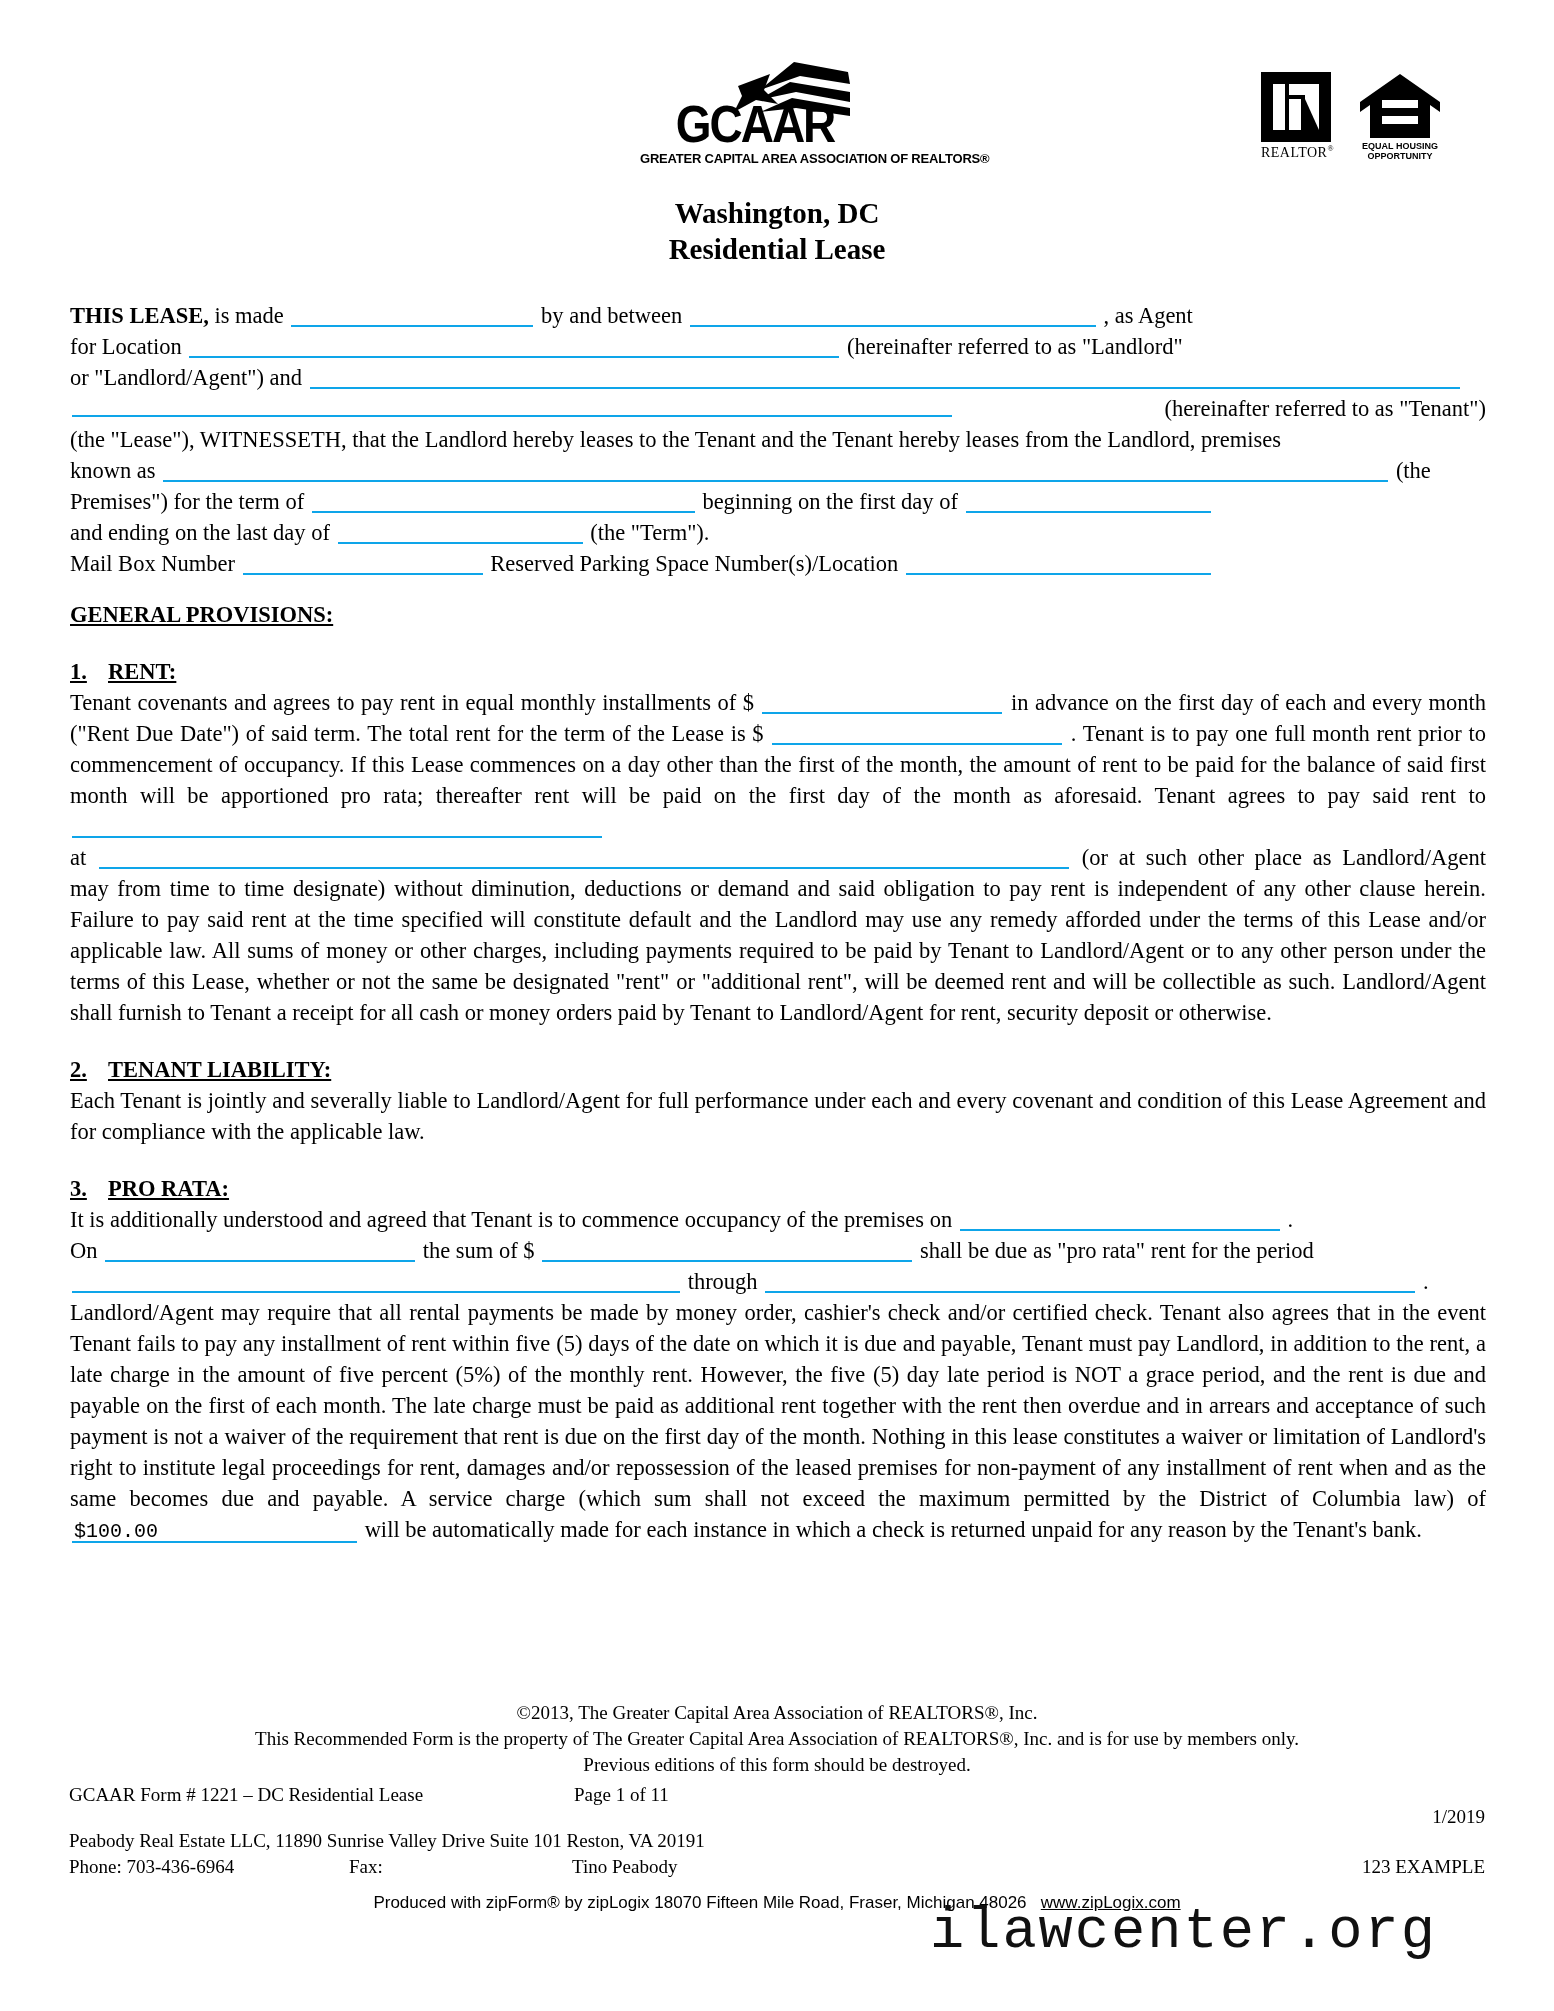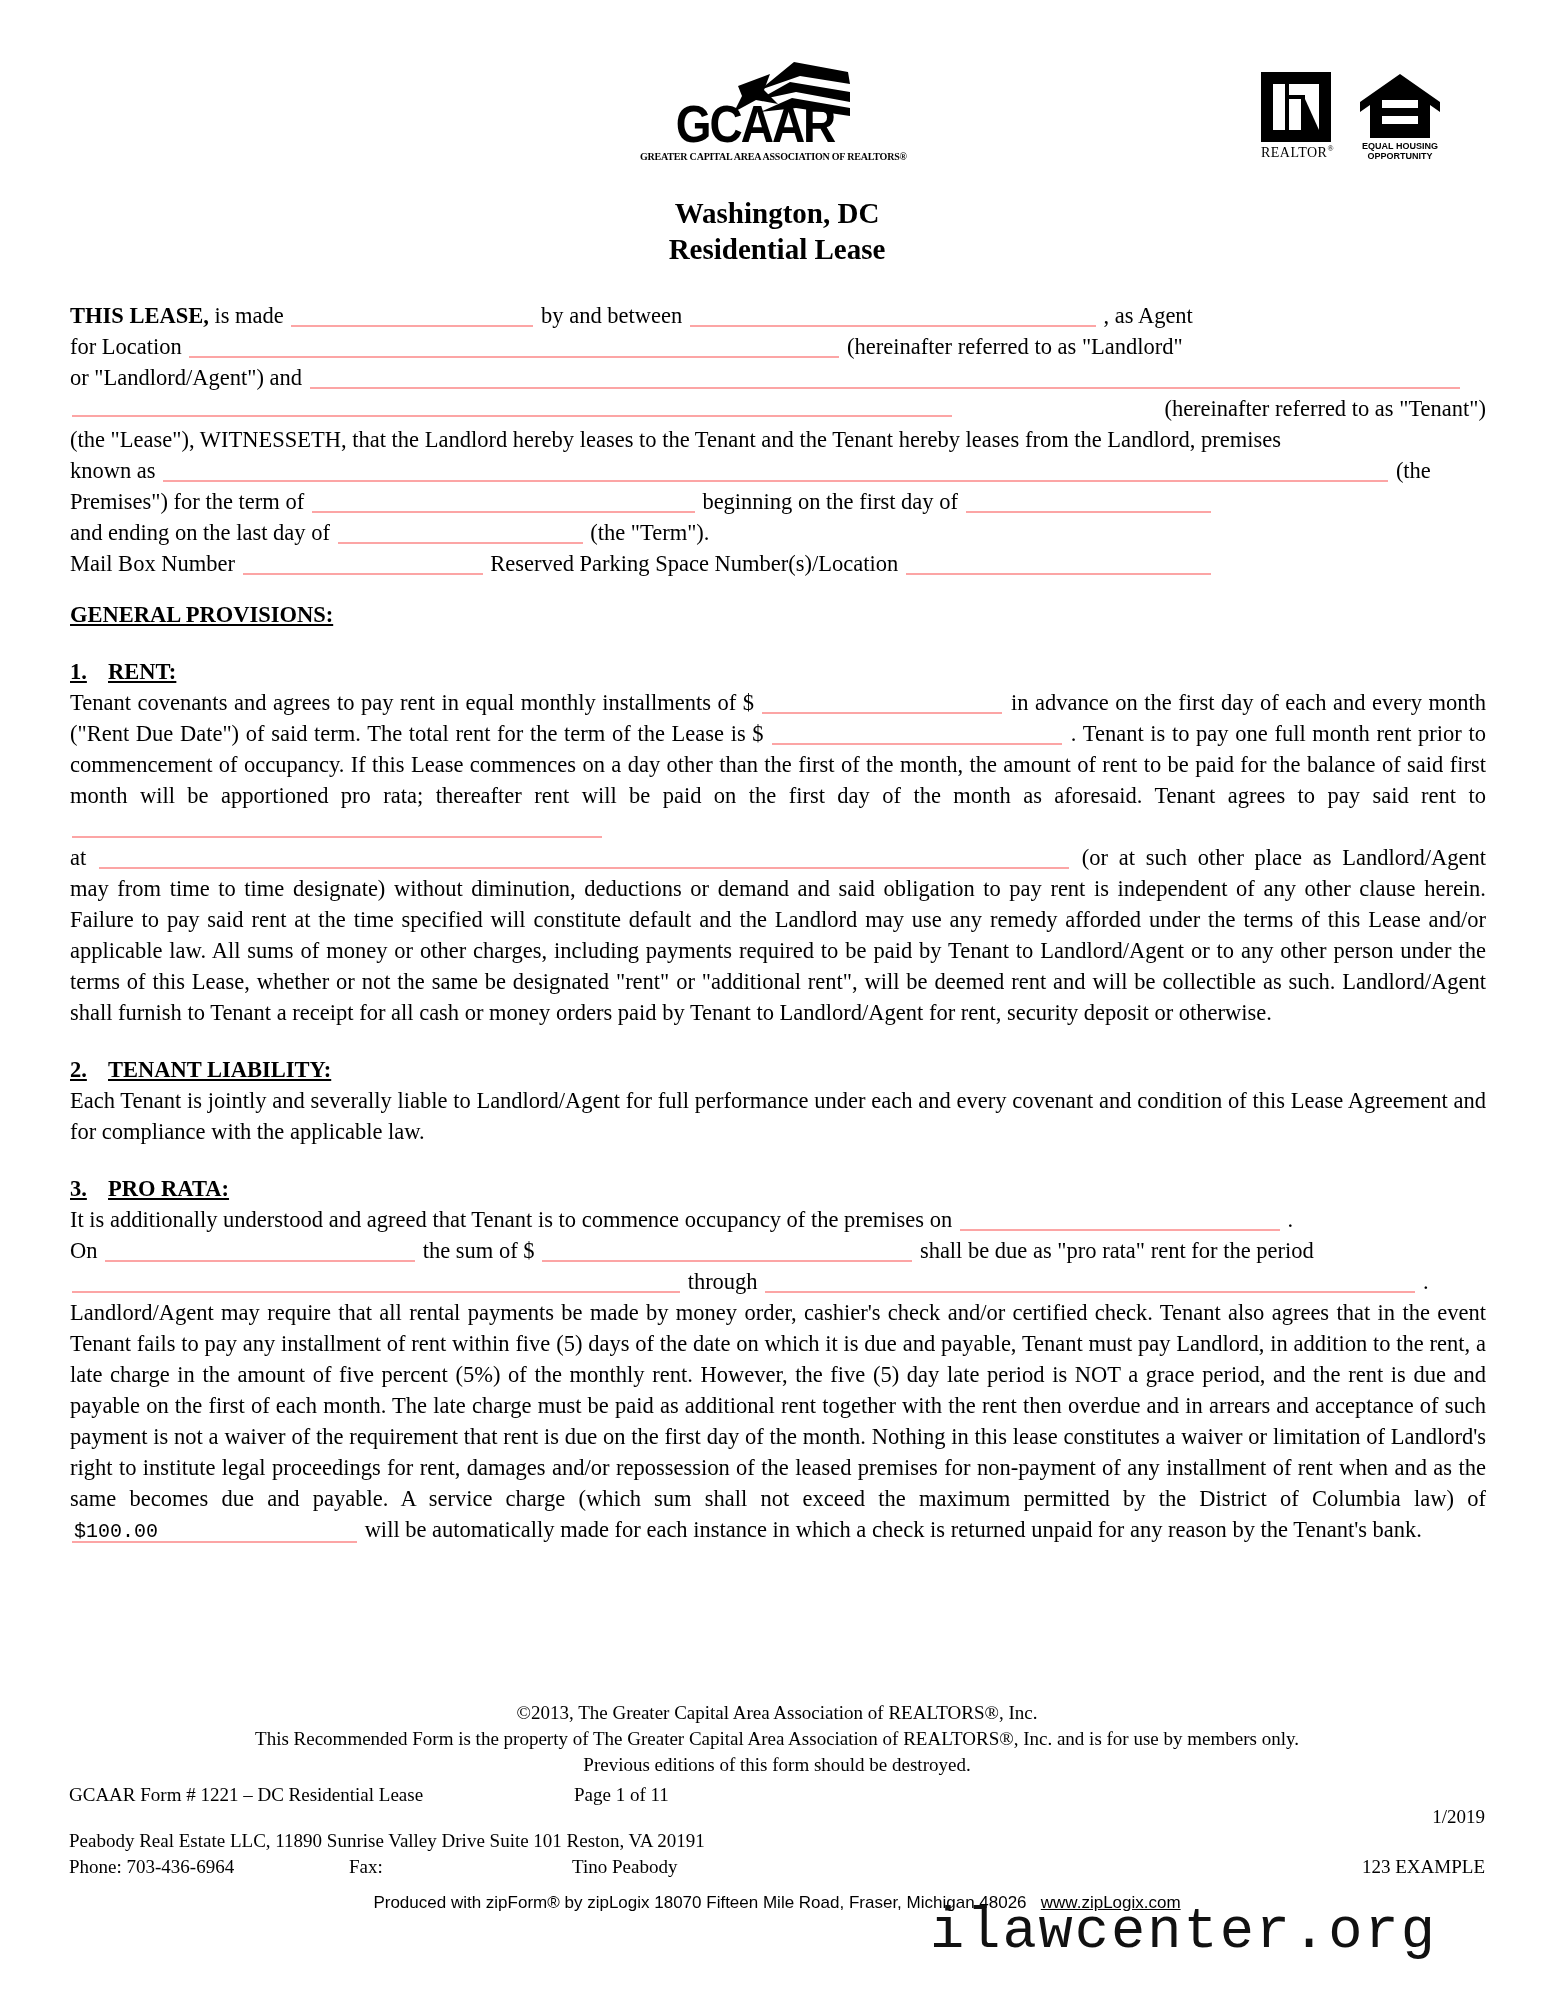--- a/index.html
+++ b/index.html
@@ -44,23 +44,23 @@
     font-weight: bold;
     font-size: 46px;
     letter-spacing: -2px;
     line-height: 46px;
     margin: 0;
     padding: 0;
     transform: scaleY(1.12);
     transform-origin: bottom center;
   }
   .gcaar-tag {
-    font-family: Liberation Serif, serif;
-    font-weight: bold;
-    font-size: 10px;
+    font-family: Liberation Sans, sans-serif;
+    font-weight: bold;
+    font-size: 13px;
     letter-spacing: -0.2px;
     margin-top: 1px;
     white-space: nowrap;
   }
   .gcaar-roof {
     position: absolute;
     left: 90px;
     top: 0px;
     width: 130px;
     height: 58px;
@@ -148,21 +148,21 @@
     display: inline-block;
     width: 38px;
     text-decoration: underline;
   }
   .gap-before { margin-top: 26px; }
   .gap-small { margin-top: 22px; }
 
   
   .fill {
     display: inline-block;
-    border-bottom: 2px solid #fca5a5;
+    border-bottom: 2px solid #0ea5e9;
     vertical-align: baseline;
     height: 22px;
     margin: 0 2px -4px 2px;
   }
   .fill.filled {
     font-family: "Liberation Mono", "DejaVu Sans Mono", monospace;
     font-size: 20px;
     text-align: left;
     padding-left: 2px;
     line-height: 22px;

